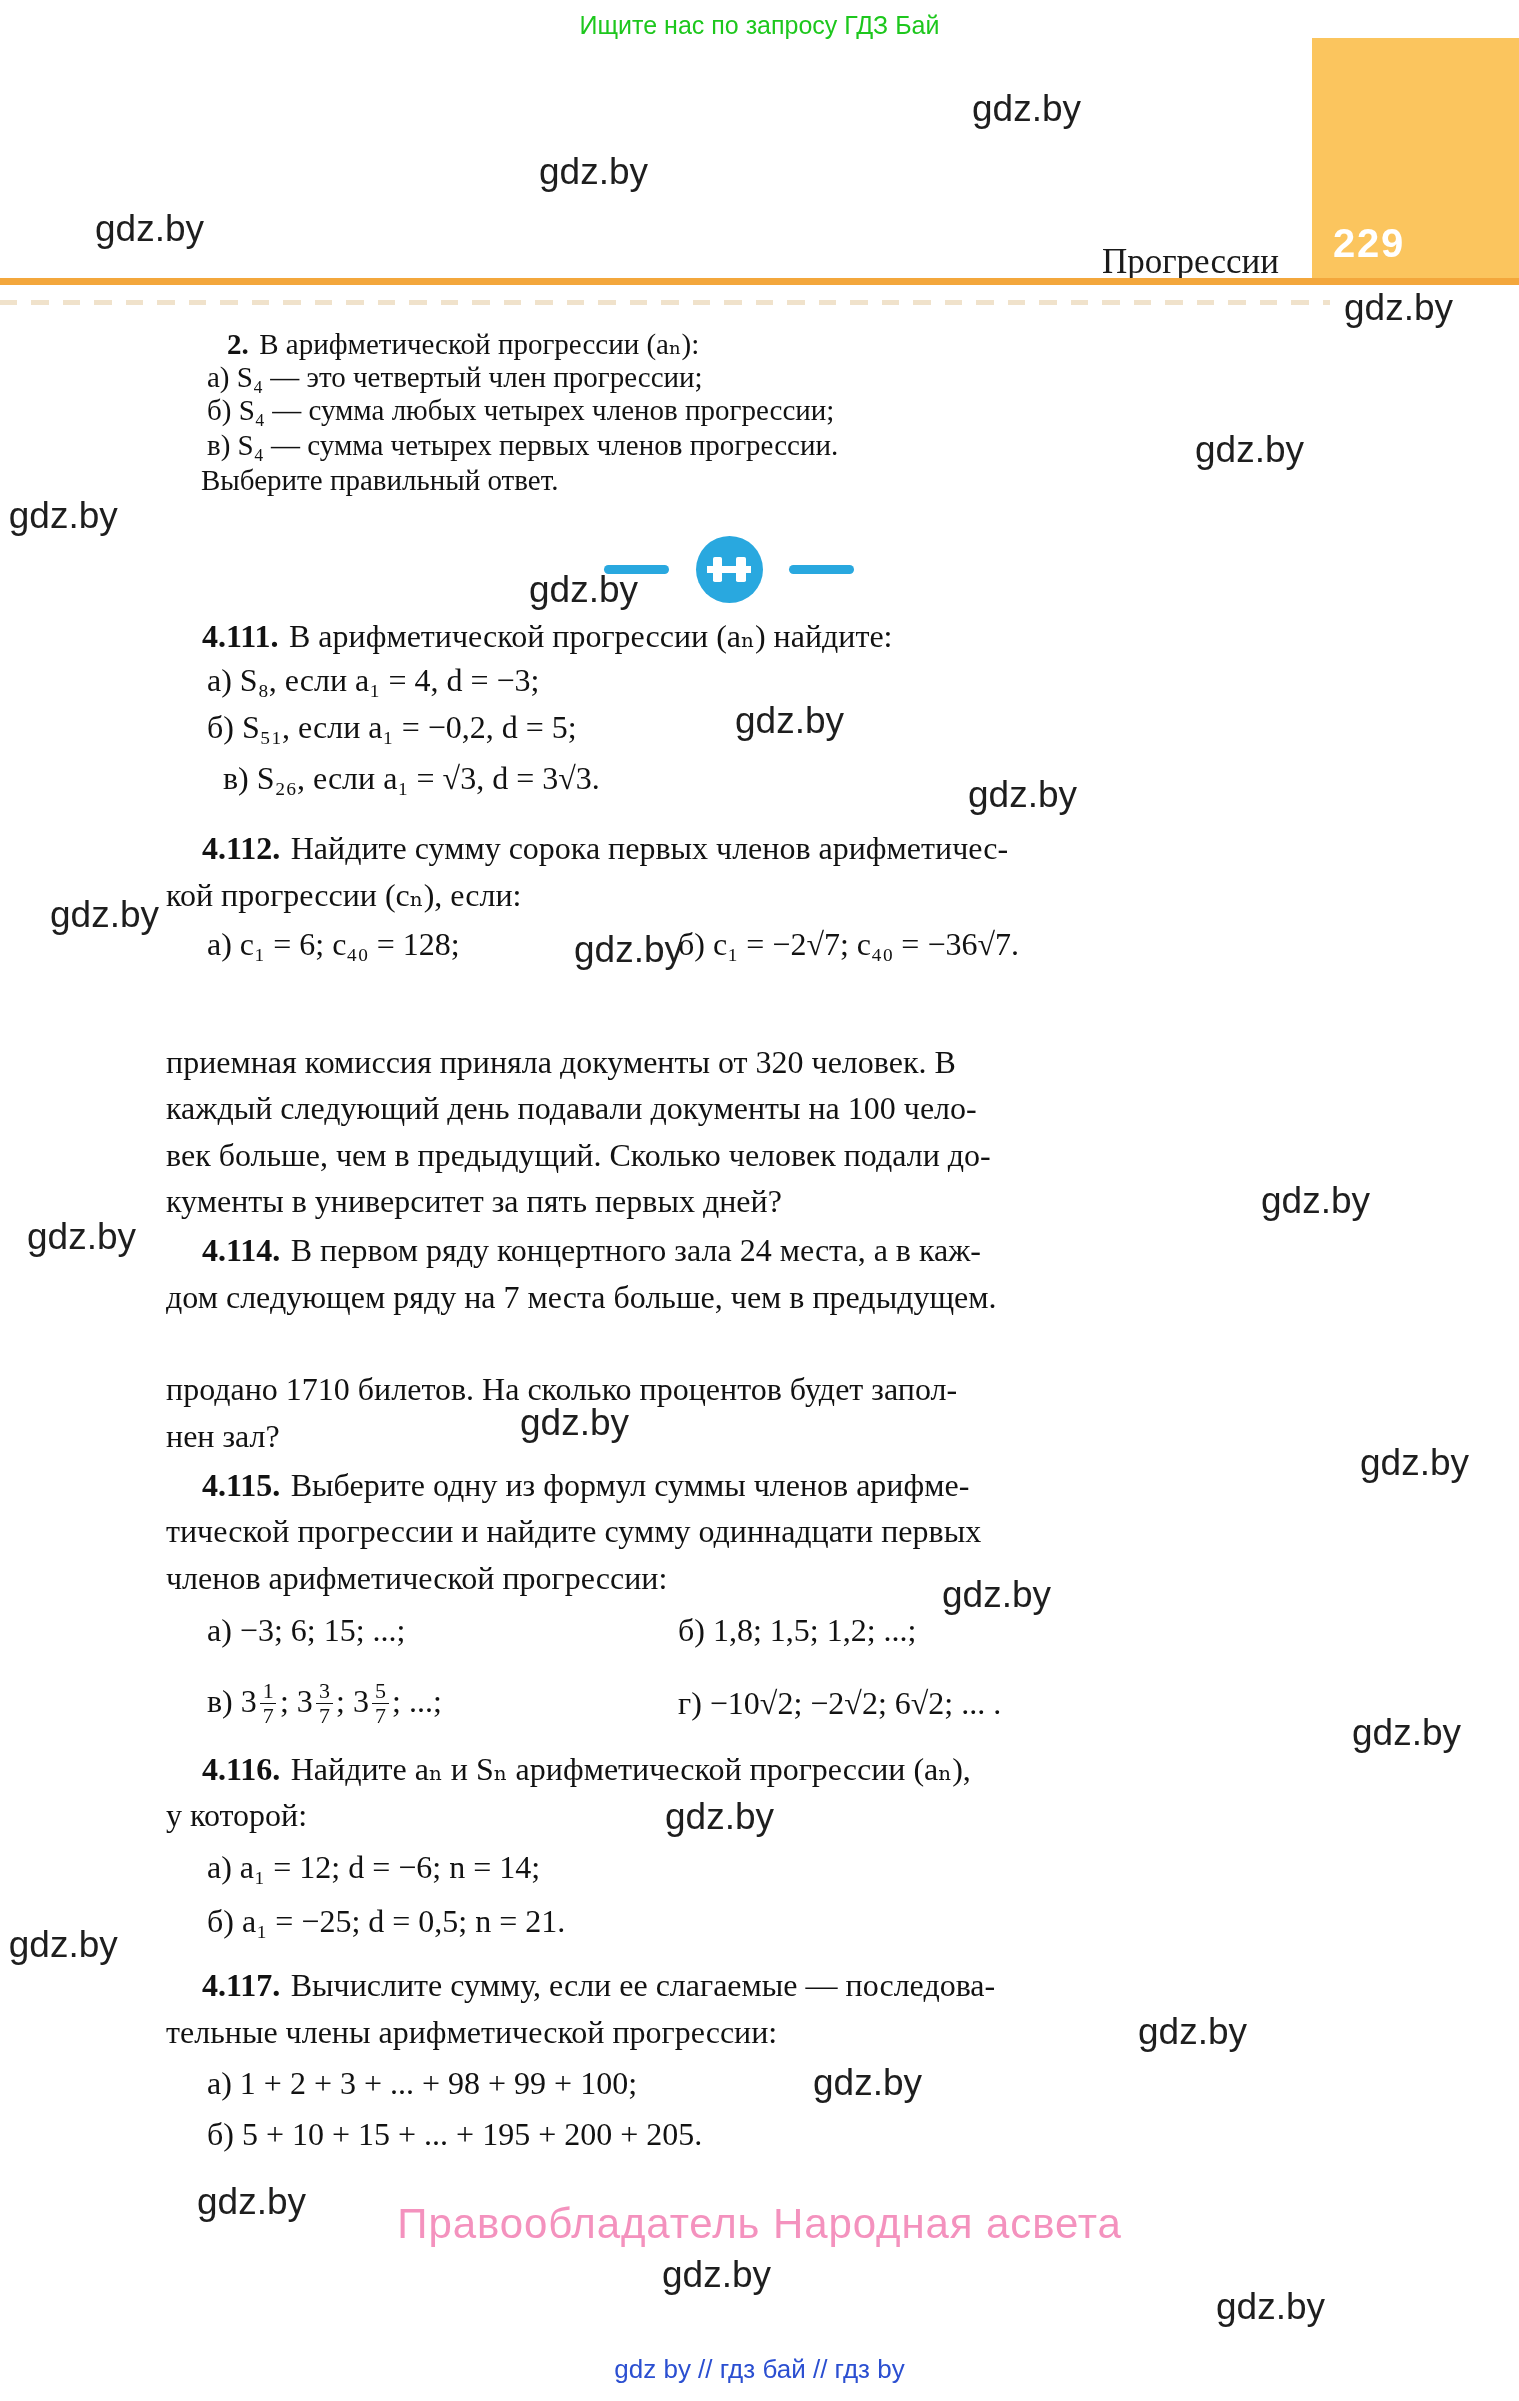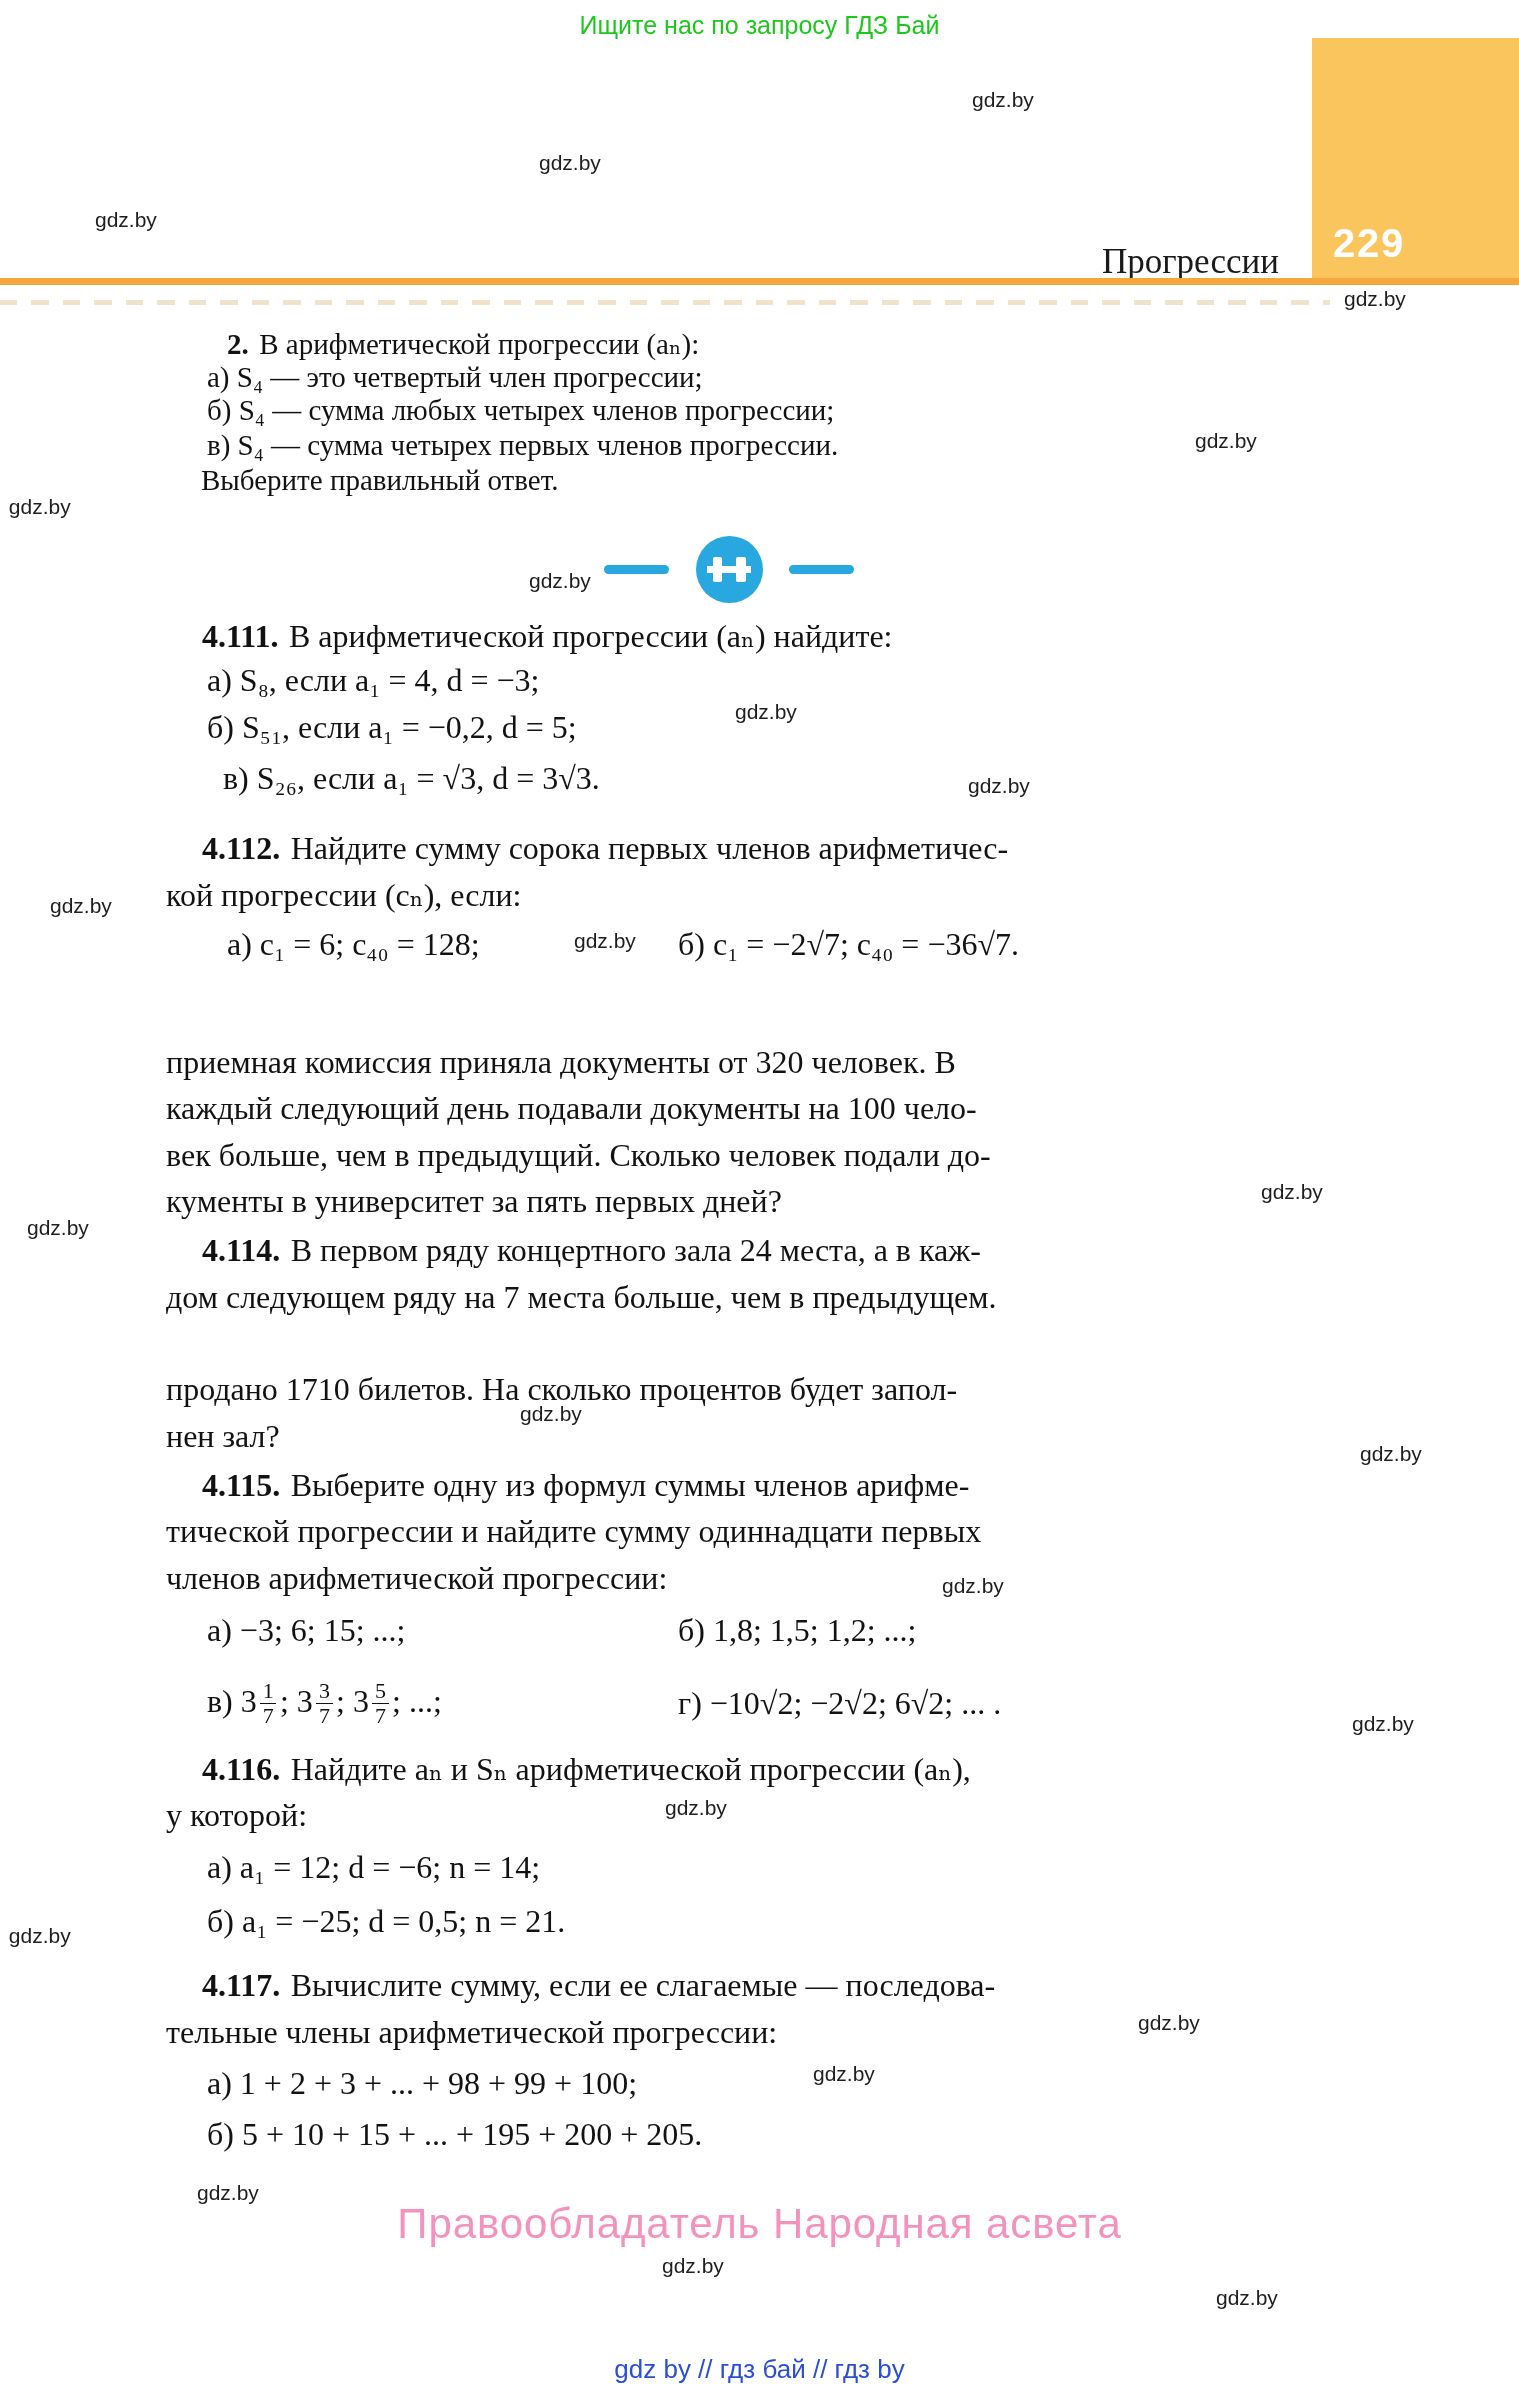--- a/index.html
+++ b/index.html
@@ -16,21 +16,21 @@
     font-family:"Liberation Sans","DejaVu Sans",sans-serif;font-weight:bold;font-size:40px;color:#ffffff;letter-spacing:1.8px;}
   .rule{position:absolute;left:0;top:278px;width:1519px;height:7px;background:#f3a73c;}
   .dashes{position:absolute;left:0;top:300px;width:1330px;height:5.3px;
     background:repeating-linear-gradient(90deg,#f0e2cb 0 17.5px,transparent 17.5px 31.5px);}
   
   .line{position:absolute;font-size:32px;white-space:nowrap;}
   .small{font-size:29px;}
   .num{font-weight:bold;margin-right:10.5px;}
   
   .wm{position:absolute;font-family:"Liberation Sans","DejaVu Sans",sans-serif;
-    font-size:21px;color:#1e1e1e;white-space:nowrap;}
+    font-size:37px;color:#1e1e1e;white-space:nowrap;}
   
   .divider{position:absolute;left:0;top:0;width:0;height:0;}
   .div-bar{position:absolute;height:8.8px;background:#29a8df;border-radius:4.4px;}
   .div-circle{position:absolute;left:696px;top:536px;width:67px;height:67px;border-radius:50%;background:#29a8df;}
   .db-h{position:absolute;left:11.4px;top:30px;width:44px;height:7px;background:#ffffff;}
   .db-v1{position:absolute;left:16.6px;top:21px;width:9.6px;height:24.5px;background:#ffffff;border-radius:1.8px;}
   .db-v2{position:absolute;left:40px;top:21px;width:9.6px;height:24.5px;background:#ffffff;border-radius:1.8px;}
   
   .frac{display:inline-block;vertical-align:-0.5em;text-align:center;
     font-size:22px;line-height:1.1;margin:0 3.5px;}
@@ -78,21 +78,21 @@
     <span class="num">4.111.</span><span>В арифметической прогрессии (aₙ) найдите:</span>
   </div>
   <div class="line" style="left:207px;top:662px;">а) S₈, если a₁ = 4, d = −3;</div>
   <div class="line" style="left:207px;top:709px;">б) S₅₁, если a₁ = −0,2, d = 5;</div>
   <div class="line" style="left:207px;top:760px;margin-left:16px;">в) S₂₆, если a₁ = √3, d = 3√3.</div>
 
   <div class="line" style="left:202px;top:830px;">
     <span class="num">4.112.</span><span>Найдите сумму сорока первых членов арифметичес-</span>
   </div>
   <div class="line" style="left:166px;top:876px;">кой прогрессии (cₙ), если:</div>
-  <div class="line" style="left:207px;top:926px;margin-left:20px;">а) c₁ = 6; c₄₀ = 128;</div>
+  <div class="line" style="left:207px;top:926px;">а) c₁ = 6; c₄₀ = 128;</div>
   <div class="line" style="left:678px;top:926px;">б) c₁ = −2√7; c₄₀ = −36√7.</div>
 
   <div class="line" style="left:166px;top:1044px;">приемная комиссия приняла документы от 320 человек. В</div>
   <div class="line" style="left:166px;top:1090px;">каждый следующий день подавали документы на 100 чело-</div>
   <div class="line" style="left:166px;top:1137px;">век больше, чем в предыдущий. Сколько человек подали до-</div>
   <div class="line" style="left:166px;top:1183px;">кументы в университет за пять первых дней?</div>
 
   <div class="line" style="left:202px;top:1232px;">
     <span class="num">4.114.</span><span>В первом ряду концертного зала 24 места, а в каж-</span>
   </div>

